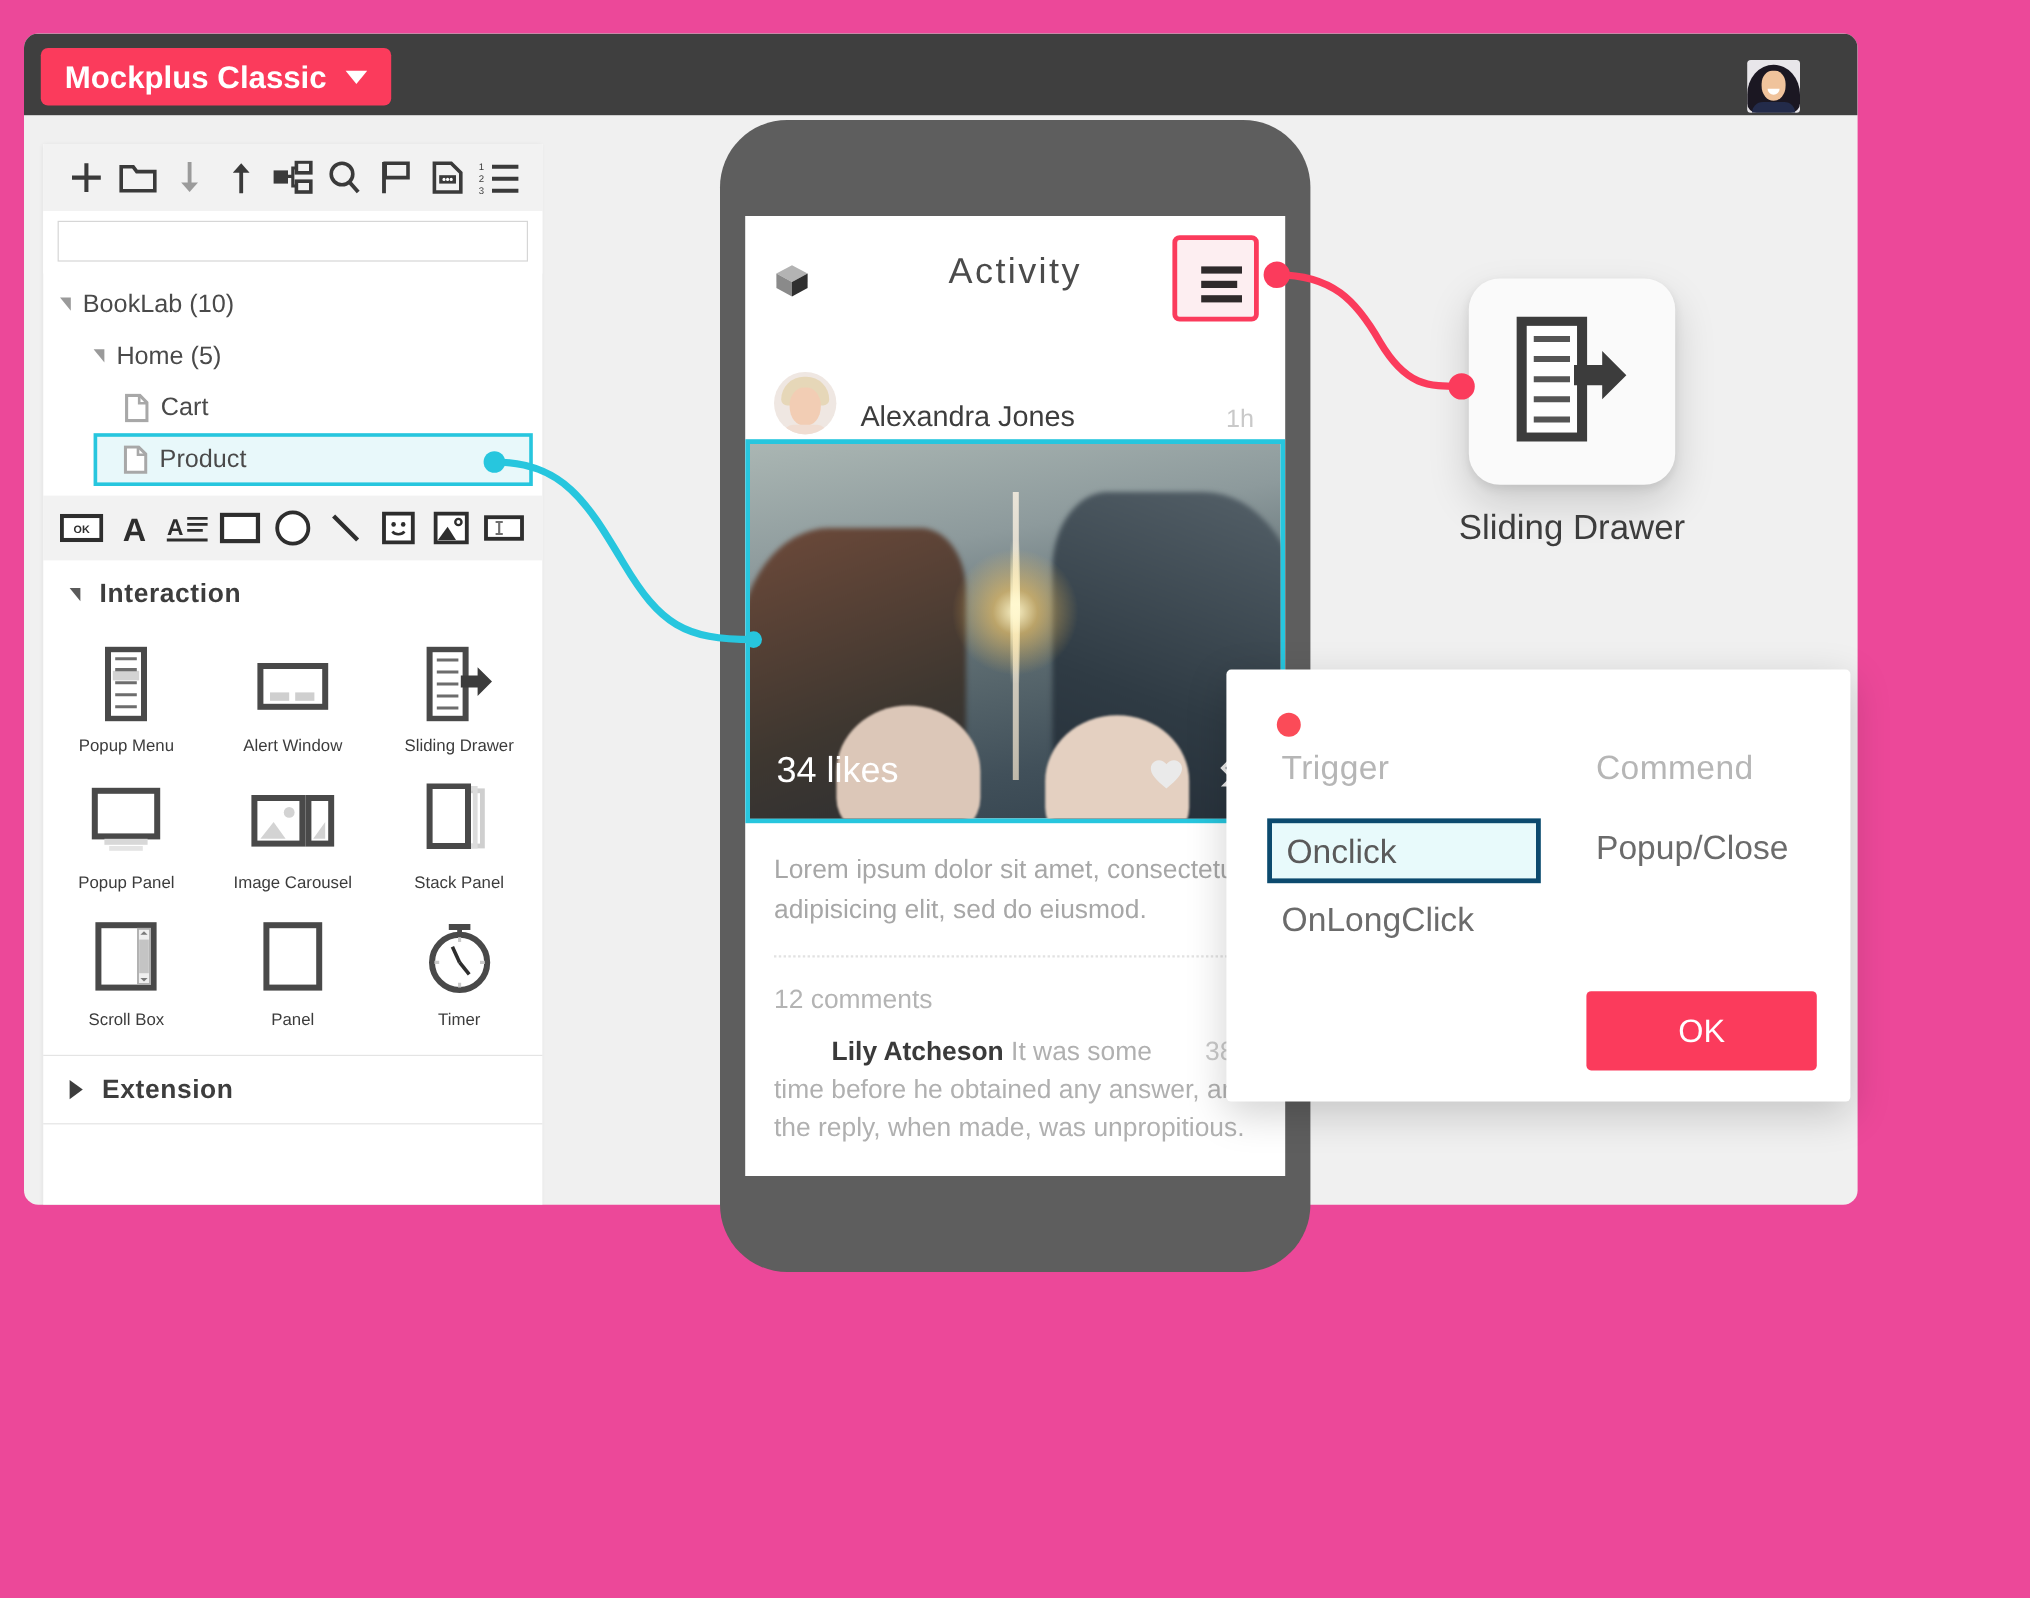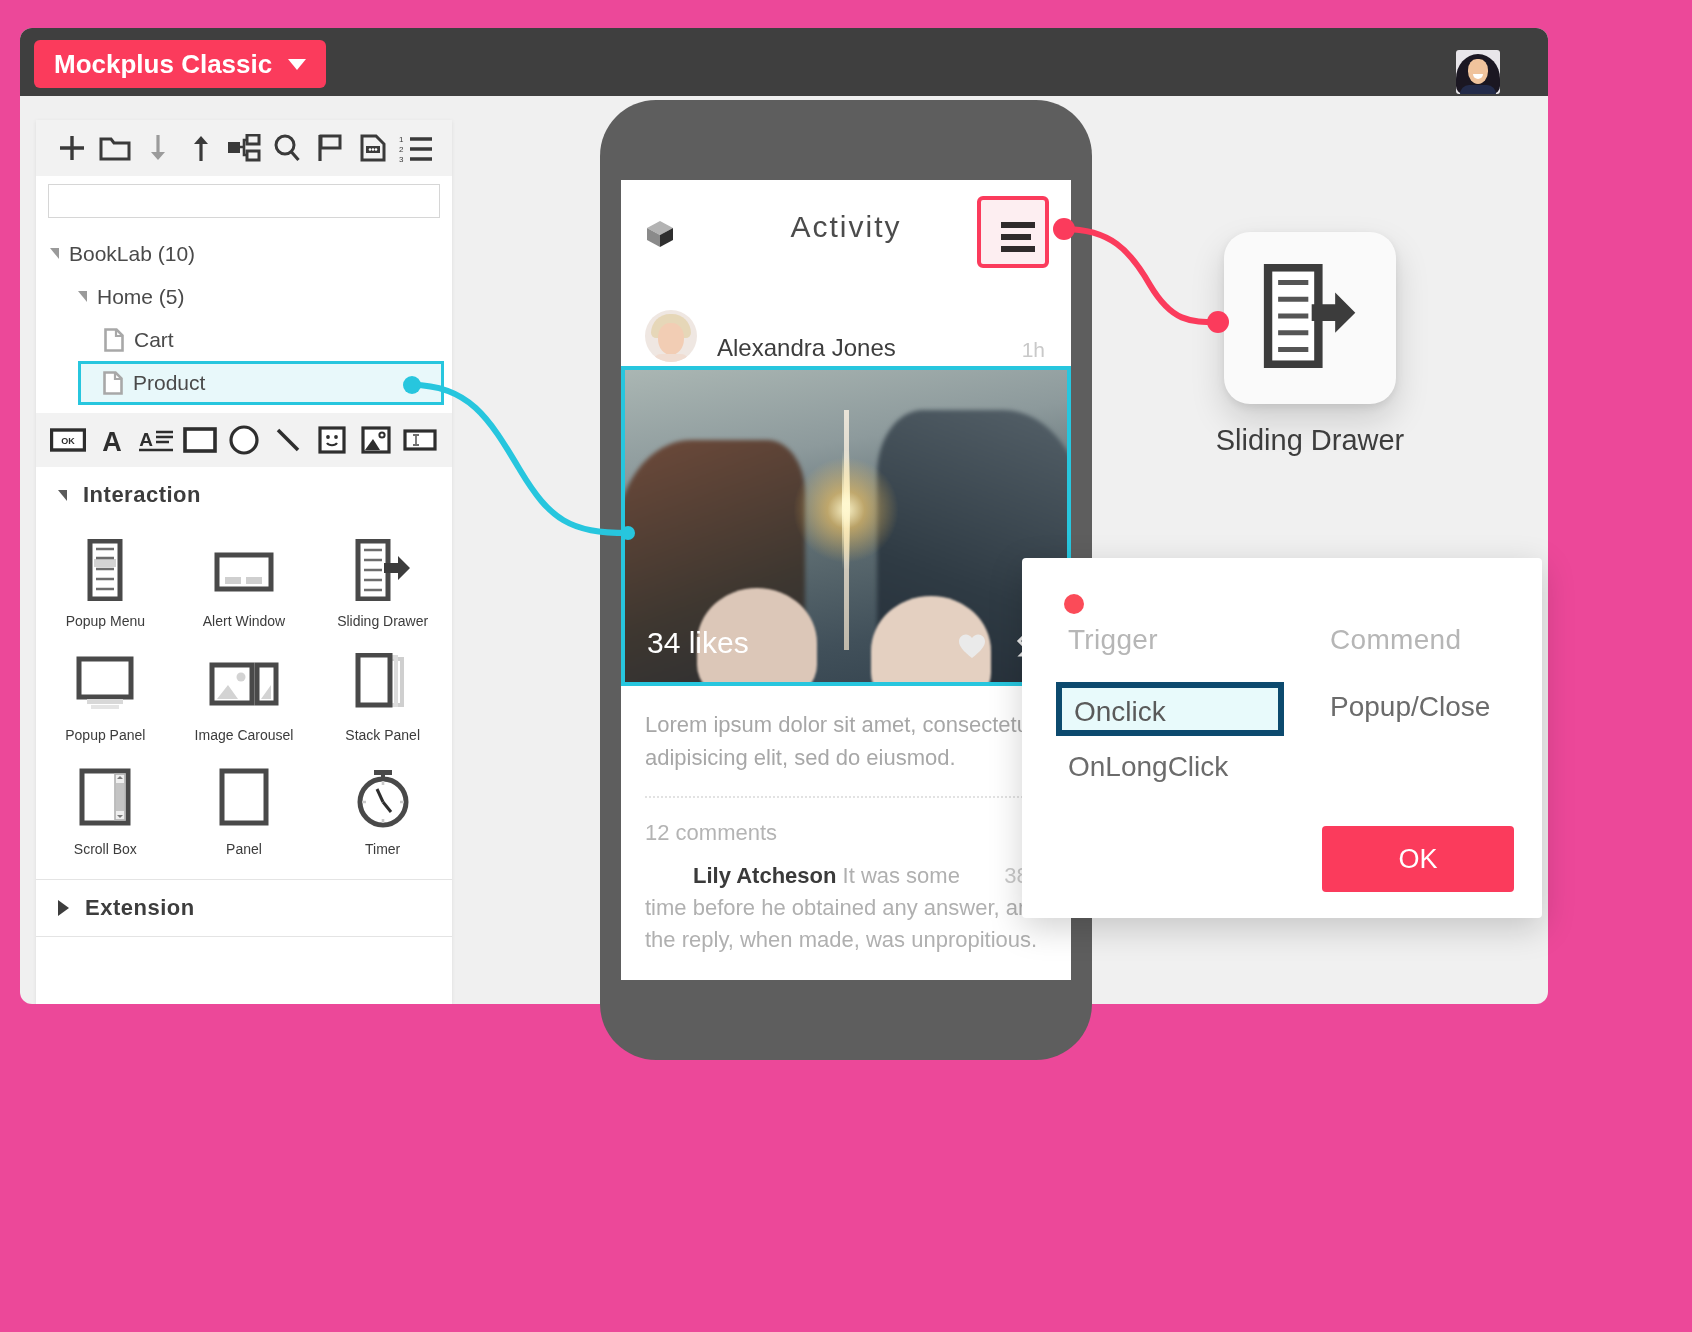--- a/index.html
+++ b/index.html
@@ -206,21 +206,21 @@
     box-shadow: 0 10px 34px rgba(0,0,0,.18);
     z-index: 30;
   }
   .tp-dot { position:absolute; left: 42px; top: 36px; width: 20px; height: 20px;
      border-radius: 50%; background: #fb4b58; }
   .tp-cols { position: absolute; left: 0; top: 56px; width:100%; display:flex;margin-top:10px; }
   .tp-col { flex: 1; padding-left: 46px; }
   .tp-head { font-size: 28px; color: #b6b6b6; margin-bottom: 26px; letter-spacing: .3px; }
   .tp-opt { font-size: 28px; color: #6b6b6b; height: 50px; line-height: 50px; cursor: pointer; margin-bottom: 6px; }
   .tp-opt.selected {
-    background: #e8fafb; border: 6px solid #0c4a6e;
+    background: #e8fafb; border: 4px solid #0c4a6e;
     width: 228px; margin-left: -12px; padding-left: 12px;
     height: 54px; line-height: 48px; color: #5a5a5a;
   }
   .ok-btn {
     position: absolute; right: 28px; bottom: 26px;
     width: 192px; height: 66px;
     background: #fb3b5c; border: none; border-radius: 4px;
     color: #fff; font-size: 27px; cursor: pointer;
     font-family: "Liberation Sans", sans-serif;
   }

